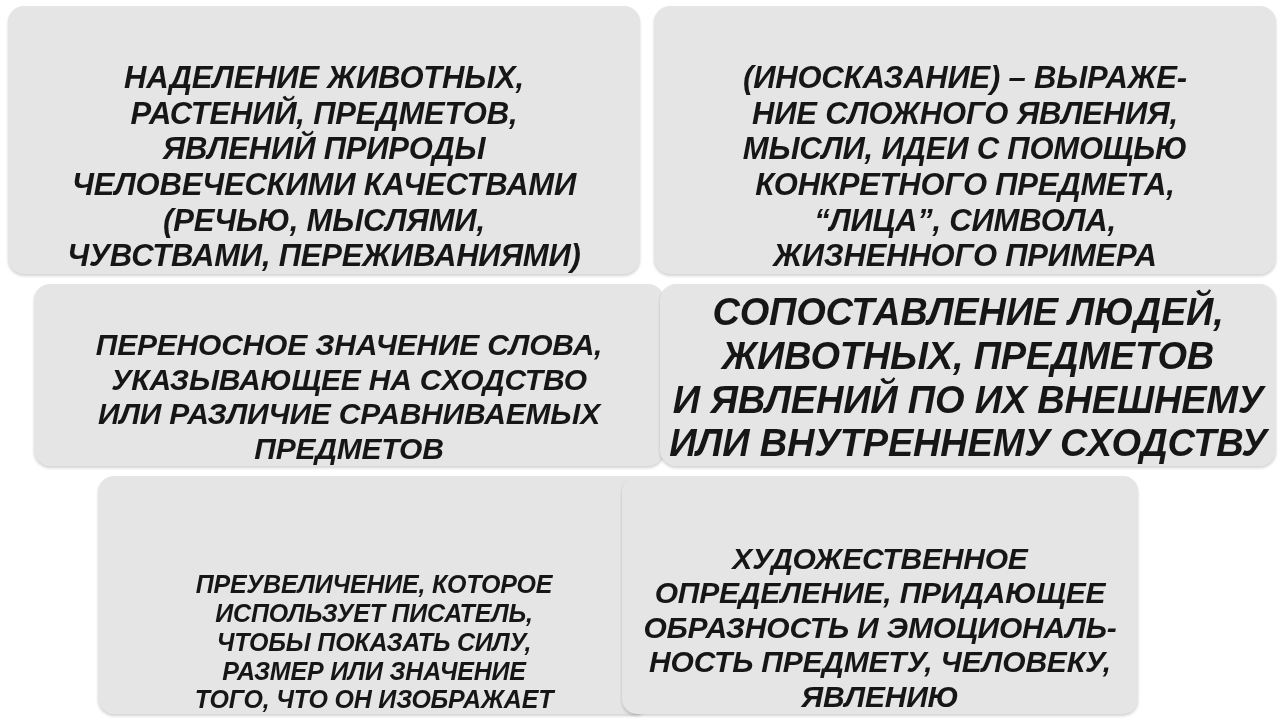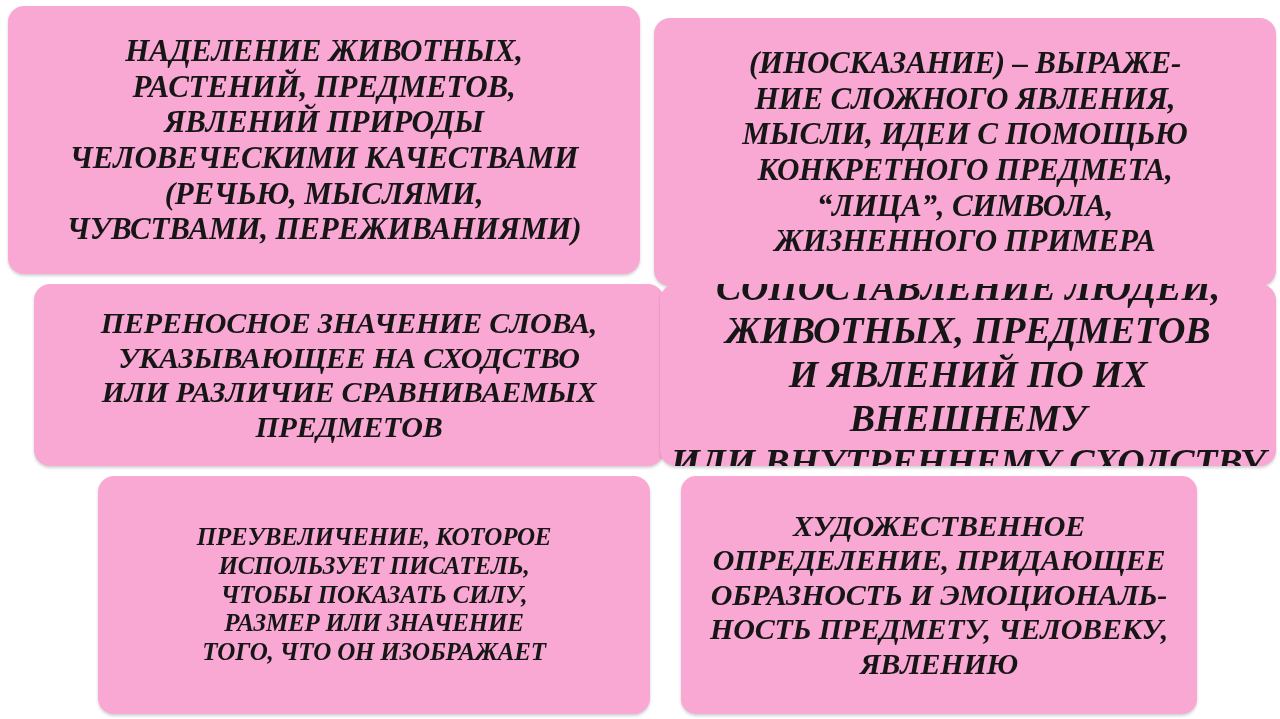--- a/index.html
+++ b/index.html
@@ -36,59 +36,58 @@
     position: absolute;
     left: 0;
     top: 0;
     width: 1280px;
     height: 719px;
     z-index: 10;
   }
 
   .card {
     position: absolute;
-    background: #f9a8d4;
+    background: #e5e5e5;
     border-radius: 16px;
     box-shadow: 0 2px 3px rgba(0,0,0,0.18);
     display: flex;
-    align-items: center;
+    align-items: flex-end;
     justify-content: center;
     box-sizing: border-box;
     overflow: hidden;
-    font-family: Liberation Serif, serif;
   }
 
   .card .text {
     font-style: italic;
     font-weight: bold;
     color: #161616;
     text-align: center;
     line-height: 1.15;
     letter-spacing: -0.2px;
     white-space: pre-line;
     padding: 0 6px;
   }
 
   
   #card-1 { left: 8px;   top: 6px;   width: 632px; height: 268px; }
   #card-1 .text { font-size: 31px; }
 
-  #card-2 { left: 654px; top: 18px;   width: 622px; height: 268px; }
+  #card-2 { left: 654px; top: 6px;   width: 622px; height: 268px; }
   #card-2 .text { font-size: 31px; }
 
   #card-3 { left: 12px;  top: 284px; width: 630px; height: 182px; margin-left: 22px; }
   #card-3 .text { font-size: 30px; }
 
   #card-4 { left: 660px; top: 284px; width: 616px; height: 182px; }
   #card-4 .text { font-size: 38px; }
 
   #card-5 { left: 98px;  top: 476px; width: 552px; height: 238px; }
   #card-5 .text { font-size: 25px; }
 
-  #card-6 { left: 681px; top: 476px; width: 516px; height: 238px; border-radius: 15px; }
+  #card-6 { left: 622px; top: 476px; width: 516px; height: 238px; border-radius: 15px; }
   #card-6 .text { font-size: 30px; }
 </style>
 </head>
 <body>
 
 <div class="watermark">МЕГА ТОРГ</div>
 
 <div class="board">
 
   <div class="card" id="card-1">

